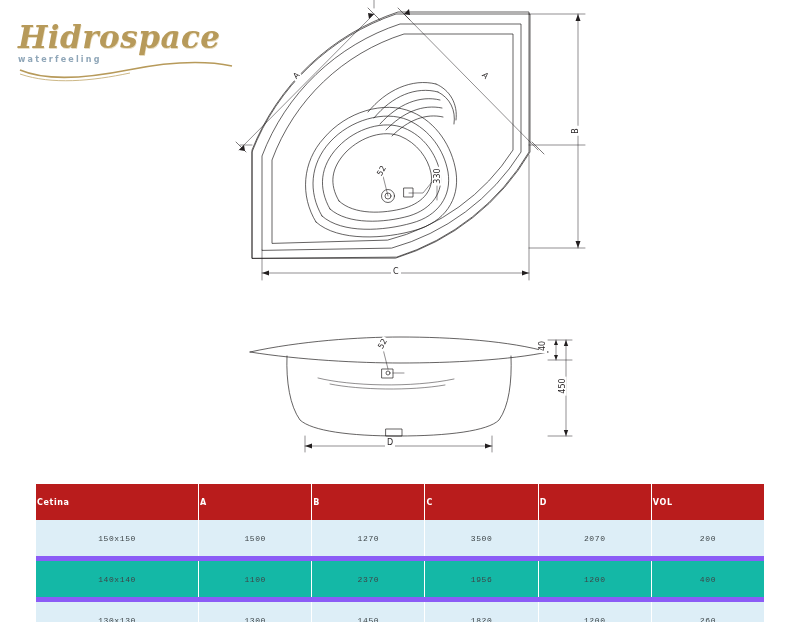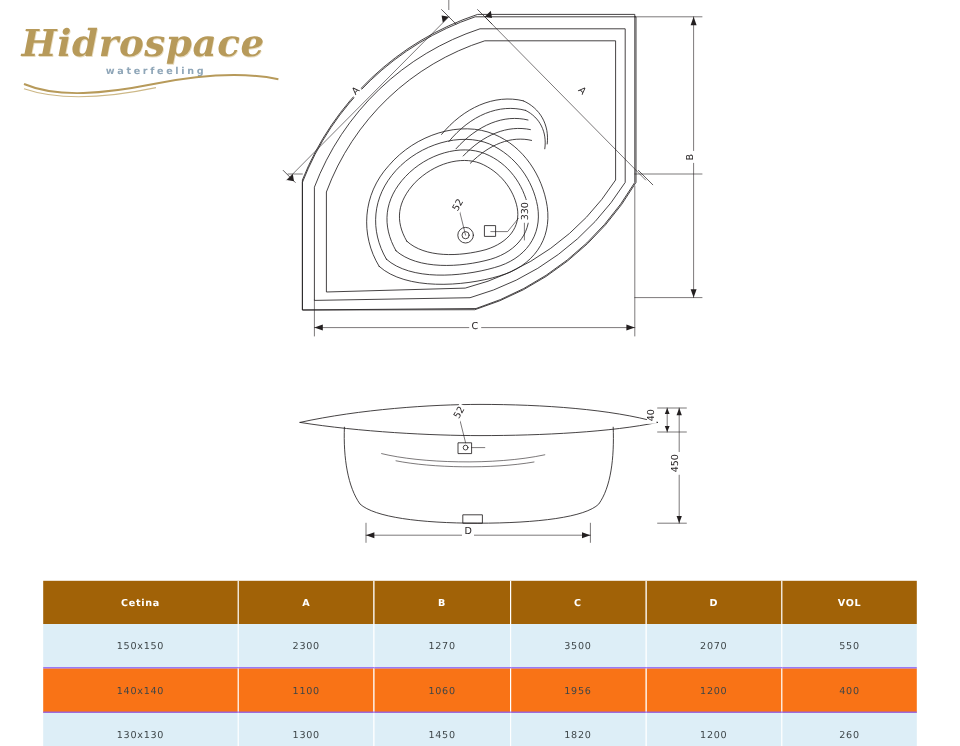--- a/index.html
+++ b/index.html
@@ -37,21 +37,21 @@
     letter-spacing: 0.5px;
     line-height: 1;
     text-shadow: 0.5px 0.5px 0 #e8dcc0;
   }
   .logo-sub {
     font-family: "DejaVu Sans", sans-serif;
     font-size: 8px;
     font-weight: bold;
     letter-spacing: 2.2px;
     color: #8fa6b8;
-    text-align: center;
+    text-align: left;
     margin-top: 2px;
     padding-right: 6px;
   }
   .logo-swoosh {
     position: absolute;
     left: 0;
     top: 30px;
     width: 218px;
     height: 30px;
   }
@@ -83,43 +83,44 @@
   
   .spec-table {
     position: absolute;
     left: 36px;
     top: 484px;
     width: 728px;
     border-collapse: collapse;
     font-family: "DejaVu Sans", sans-serif;
   }
   .spec-table th {
-    background: #a16207;
+    background: #b91c1c;
     color: #ffffff;
     font-size: 8px;
     font-weight: bold;
     letter-spacing: 0.6px;
     height: 34px;
-    text-align: center;
+    text-align: left;
     border-right: 1px solid #ffffff;
     margin-left: 24px;
   }
   .spec-table th:last-child { border-right: none; }
   .spec-table td {
     font-size: 8px;
     color: #3d4548;
     height: 34px;
     text-align: center;
     letter-spacing: 0.6px;
     border-right: 1px solid #ffffff;
-    border-bottom: 1px solid #8b5cf6;
+    border-bottom: 5px solid #8b5cf6;
+    font-family: Liberation Mono, monospace;
   }
   .spec-table td:last-child { border-right: none; }
   .spec-table tbody tr.odd td { background: #ddeef7; }
-  .spec-table tbody tr.even td { background: #f97316; }
+  .spec-table tbody tr.even td { background: #14b8a6; }
   .col-name { width: 164px; }
   .col-val  { width: 113px; }
 </style>
 </head>
 <body>
 
 <div class="page">
 
   <div class="logo">
     <div class="logo-text">Hidrospace</div>
@@ -255,30 +256,30 @@
         <th class="col-val">A</th>
         <th class="col-val">B</th>
         <th class="col-val">C</th>
         <th class="col-val">D</th>
         <th class="col-val">VOL</th>
       </tr>
     </thead>
     <tbody>
       <tr class="odd">
         <td>150x150</td>
-        <td>2300</td>
+        <td>1500</td>
         <td>1270</td>
         <td>3500</td>
         <td>2070</td>
-        <td>550</td>
+        <td>200</td>
       </tr>
       <tr class="even">
         <td>140x140</td>
         <td>1100</td>
-        <td>1060</td>
+        <td>2370</td>
         <td>1956</td>
         <td>1200</td>
         <td>400</td>
       </tr>
       <tr class="odd">
         <td>130x130</td>
         <td>1300</td>
         <td>1450</td>
         <td>1820</td>
         <td>1200</td>

